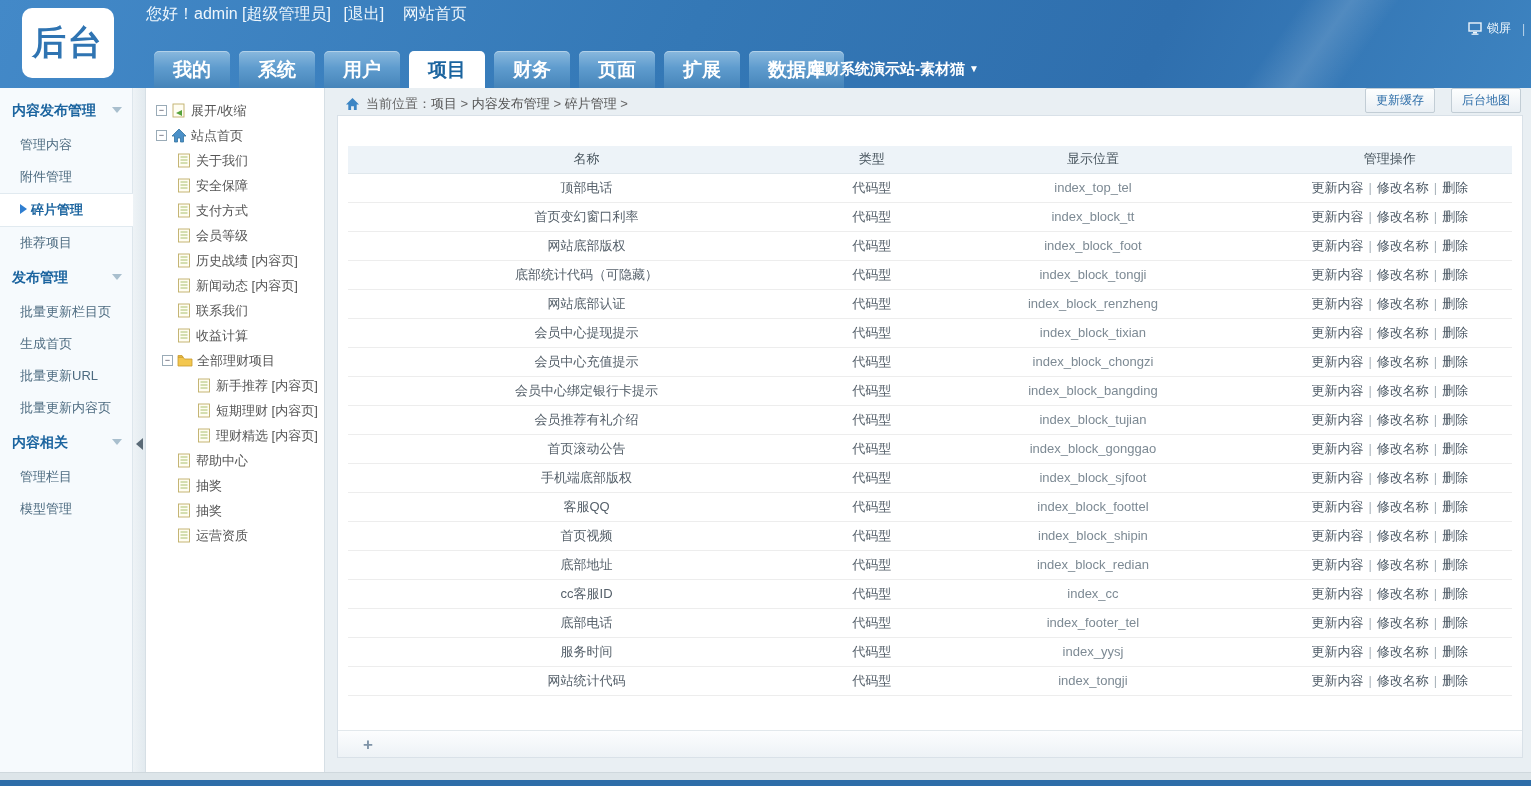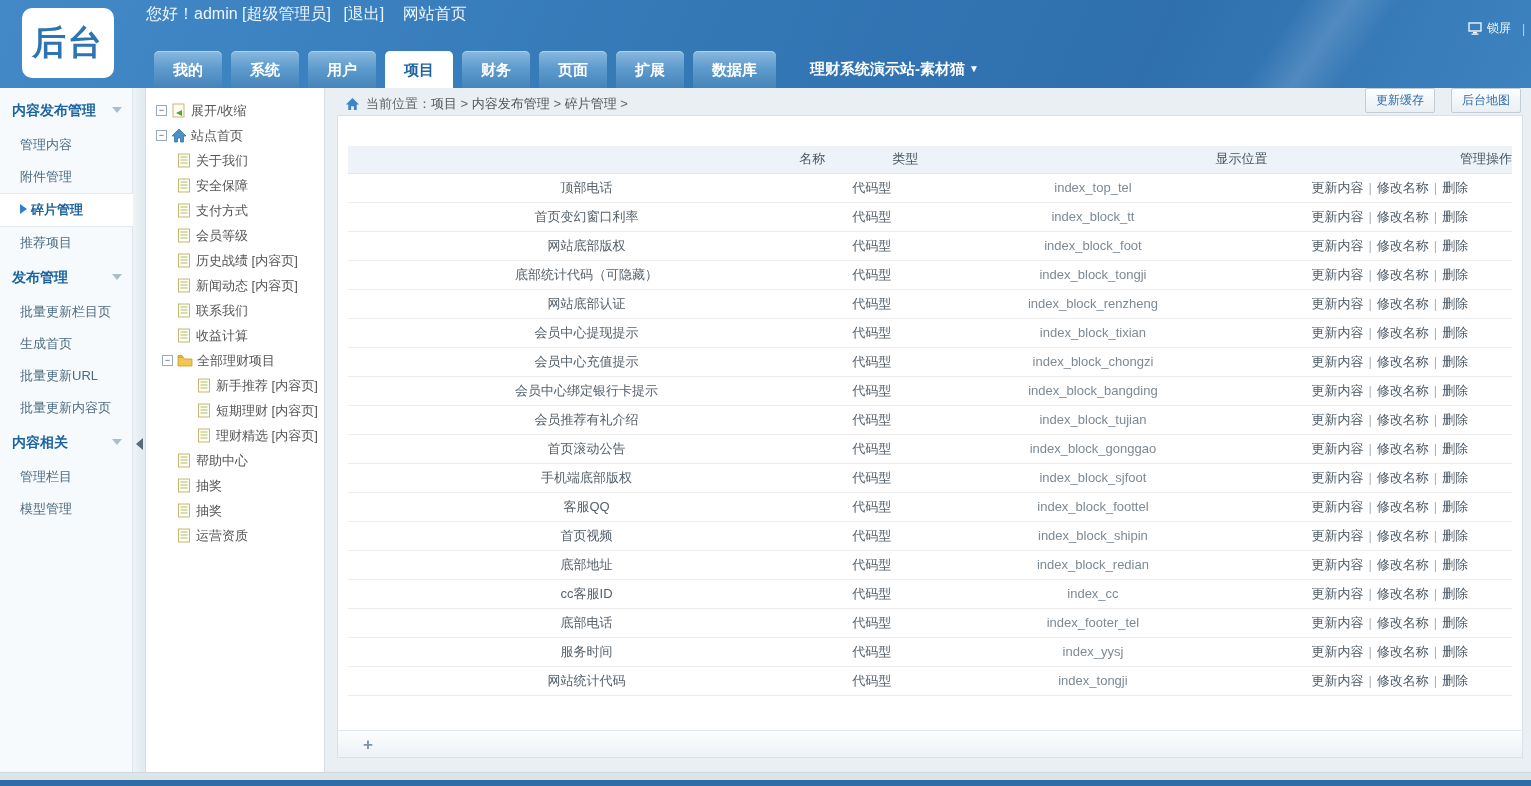--- a/index.html
+++ b/index.html
@@ -15,21 +15,21 @@
     border-radius:10px; display:flex; align-items:center; justify-content:center;
     color:#2f74b2; font-size:34px; font-weight:bold; letter-spacing:2px; }
   .userbar { position:absolute; left:146px; top:4px; color:#eef6fc; font-size:16px;text-align:center; }
   .userbar a { color:#eef6fc; text-decoration:none; margin-right:14px; cursor:pointer; }
   .userbar .greet { margin-right:8px; }
   .lockbar { position:absolute; right:6px; top:20px; color:#eef6fc; font-size:12px;
     display:flex; align-items:center; gap:5px; }
   .lockbar a { color:#eef6fc; text-decoration:none; cursor:pointer; }
   .lock-sep { margin-left:6px; opacity:.7; }
   .tabs { position:absolute; left:154px; bottom:0; display:flex; align-items:flex-end; gap:9px; }
-  .tab { height:37px; line-height:37px; padding:0 19px; color:#fff; font-size:15px; font-weight:bold;
+  .tab { height:37px; line-height:37px; padding:0 19px; color:#fff; font-size:19px; font-weight:bold;
     background:linear-gradient(#8ab9de,#5f9cce 45%,#4584b9); border-radius:5px 5px 0 0;
     cursor:pointer; white-space:nowrap; box-shadow:inset 0 1px 0 rgba(255,255,255,.35); }
   .tab.active { background:#fff; color:#1b649f; box-shadow:none; }
   .site-selector { position:absolute; left:810px; bottom:9px; color:#fff; font-size:15px;
     font-weight:bold; cursor:pointer; white-space:nowrap; }
   .site-selector .caret { font-size:10px; margin-left:4px; vertical-align:2px; }
 
   
   .page { position:relative; height:684px; }
 
@@ -72,21 +72,21 @@
   .crumbs a { color:#555; text-decoration:none; cursor:pointer; }
   .crumb-actions { position:absolute; right:10px; top:0; display:flex; gap:16px; }
   .mini-btn { display:inline-block; padding:3px 10px; font-size:12px; color:#2c6da8;
     background:linear-gradient(#fdfefe,#e9eff4); border:1px solid #c2cdd5; border-radius:2px;
     cursor:pointer; text-decoration:none; }
 
   .panel { position:absolute; left:12px; right:8px; top:27px; bottom:14px; background:#fff;
     border:1px solid #d9e1e8; }
   .panel table { width:calc(100% - 20px); margin:30px 10px 0 10px; border-collapse:collapse; table-layout:fixed; }
   .panel th { height:27px; background:#edf3f8; color:#49565f; font-size:13px; font-weight:normal;
-    text-align:right; border-bottom:1px solid #dfe7ec; }
+    text-align:center; border-bottom:1px solid #dfe7ec; }
   .panel td { height:29px; font-size:13px; color:#55606a; text-align:center;
     border-bottom:1px solid #ededed; white-space:nowrap; overflow:hidden; }
   .panel td.pos { color:#7d8a94; }
   .panel td.ops a { color:#4d5a66; text-decoration:none; cursor:pointer; }
   .panel td.ops .sep { color:#aab4bc; margin:0 5px; }
   .col-name{width:41%;} .col-type{width:8%;} .col-pos{width:30%;} .col-ops{width:21%;}
 
   .panel-footer { position:absolute; left:0; right:0; bottom:0; height:27px;
     background:linear-gradient(#fcfdfe,#edf2f6); border-top:1px solid #e2e8ec;
     display:flex; align-items:center; padding-left:25px; cursor:pointer; }

